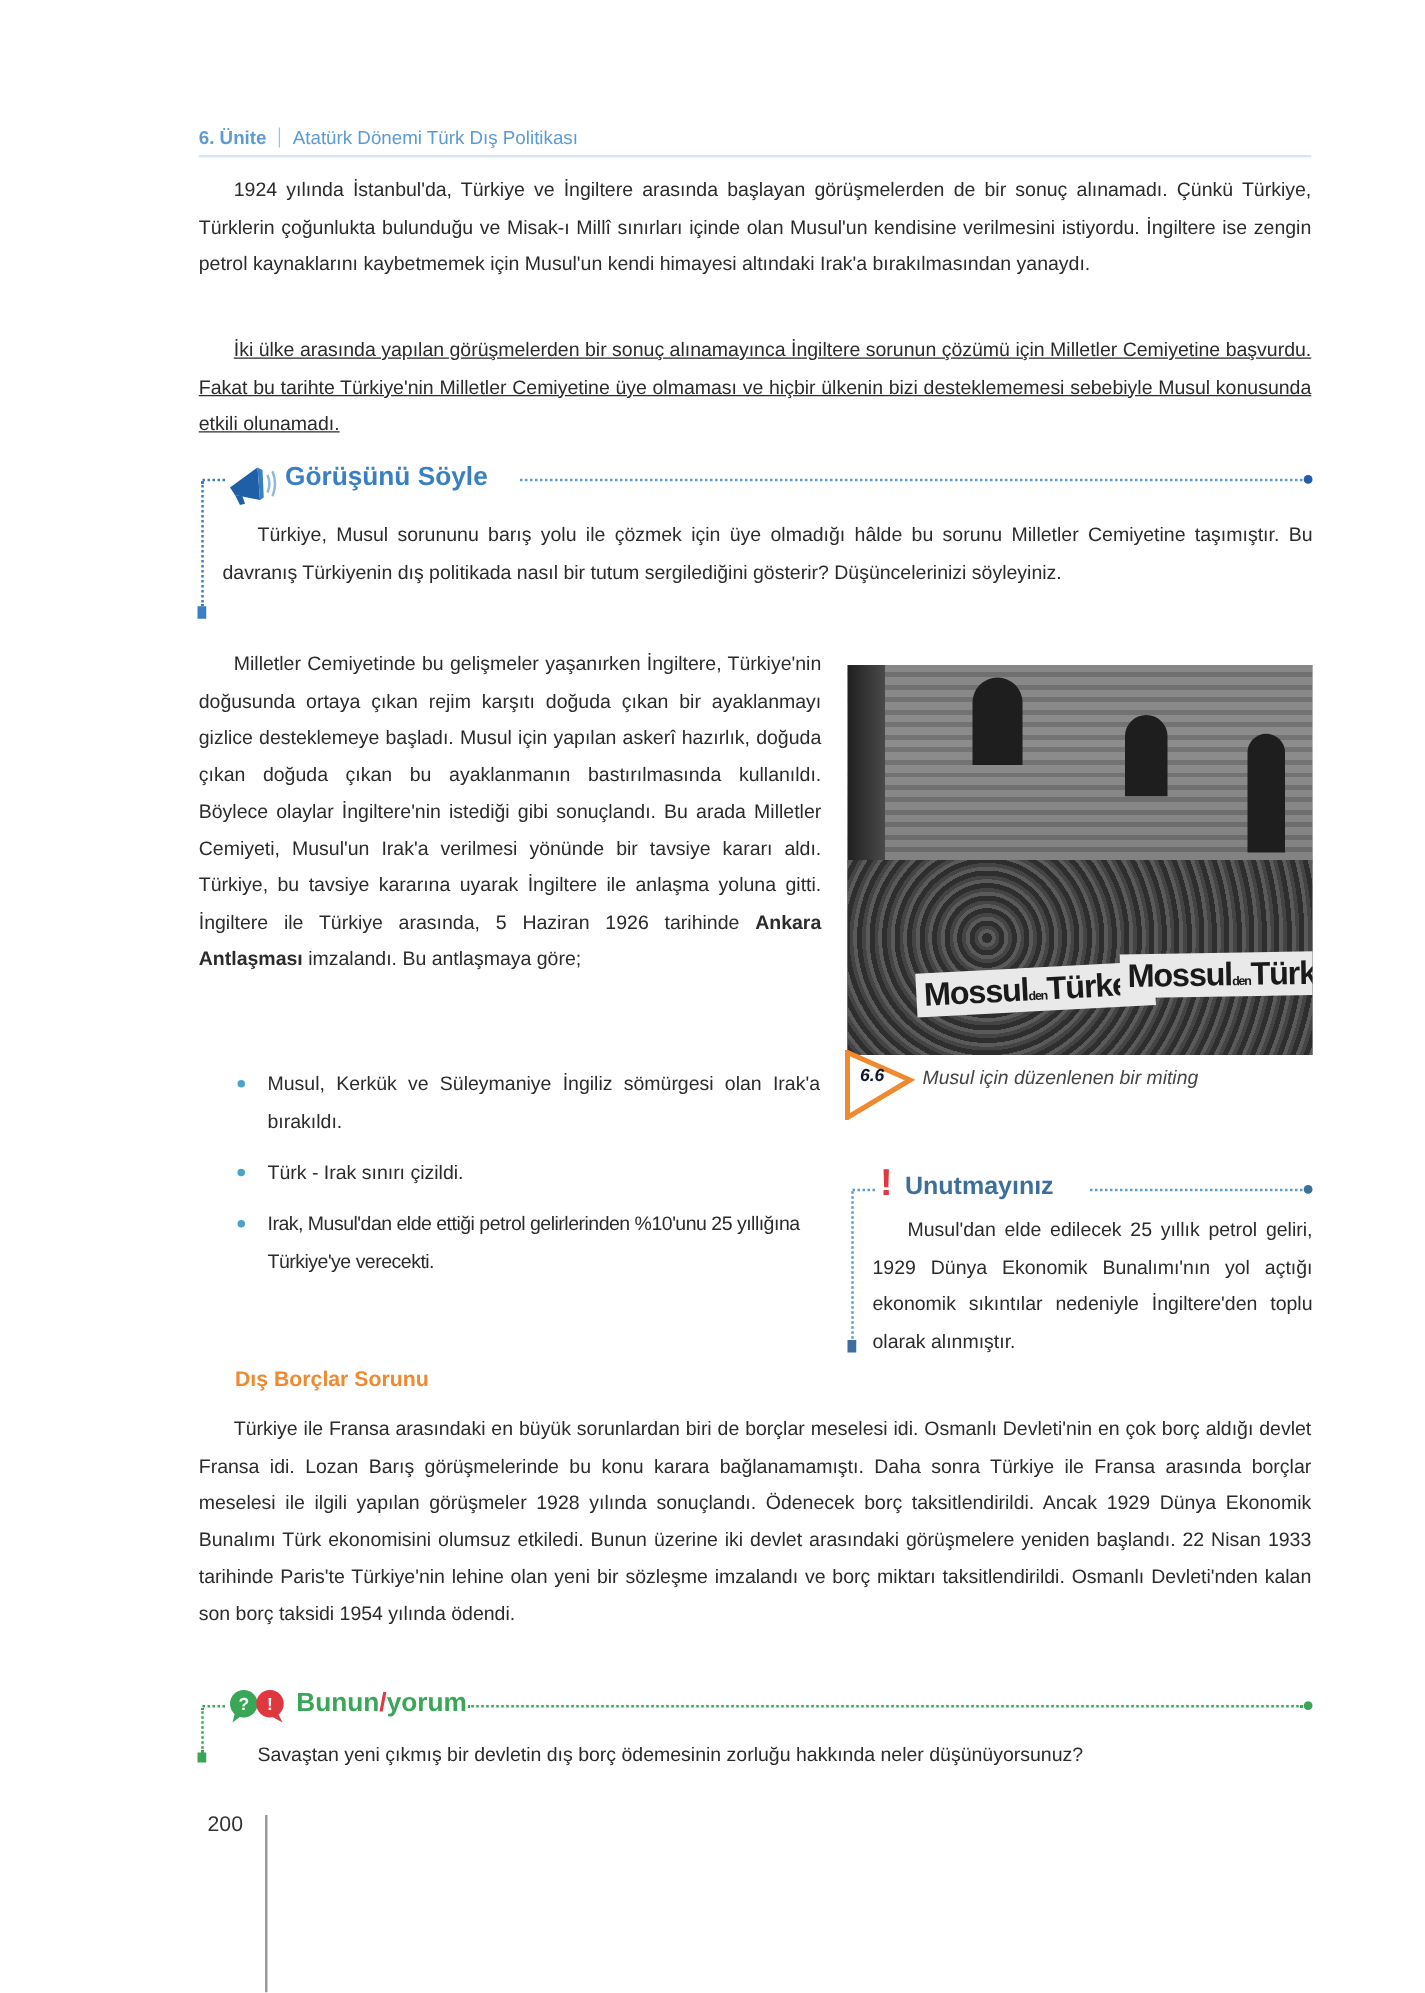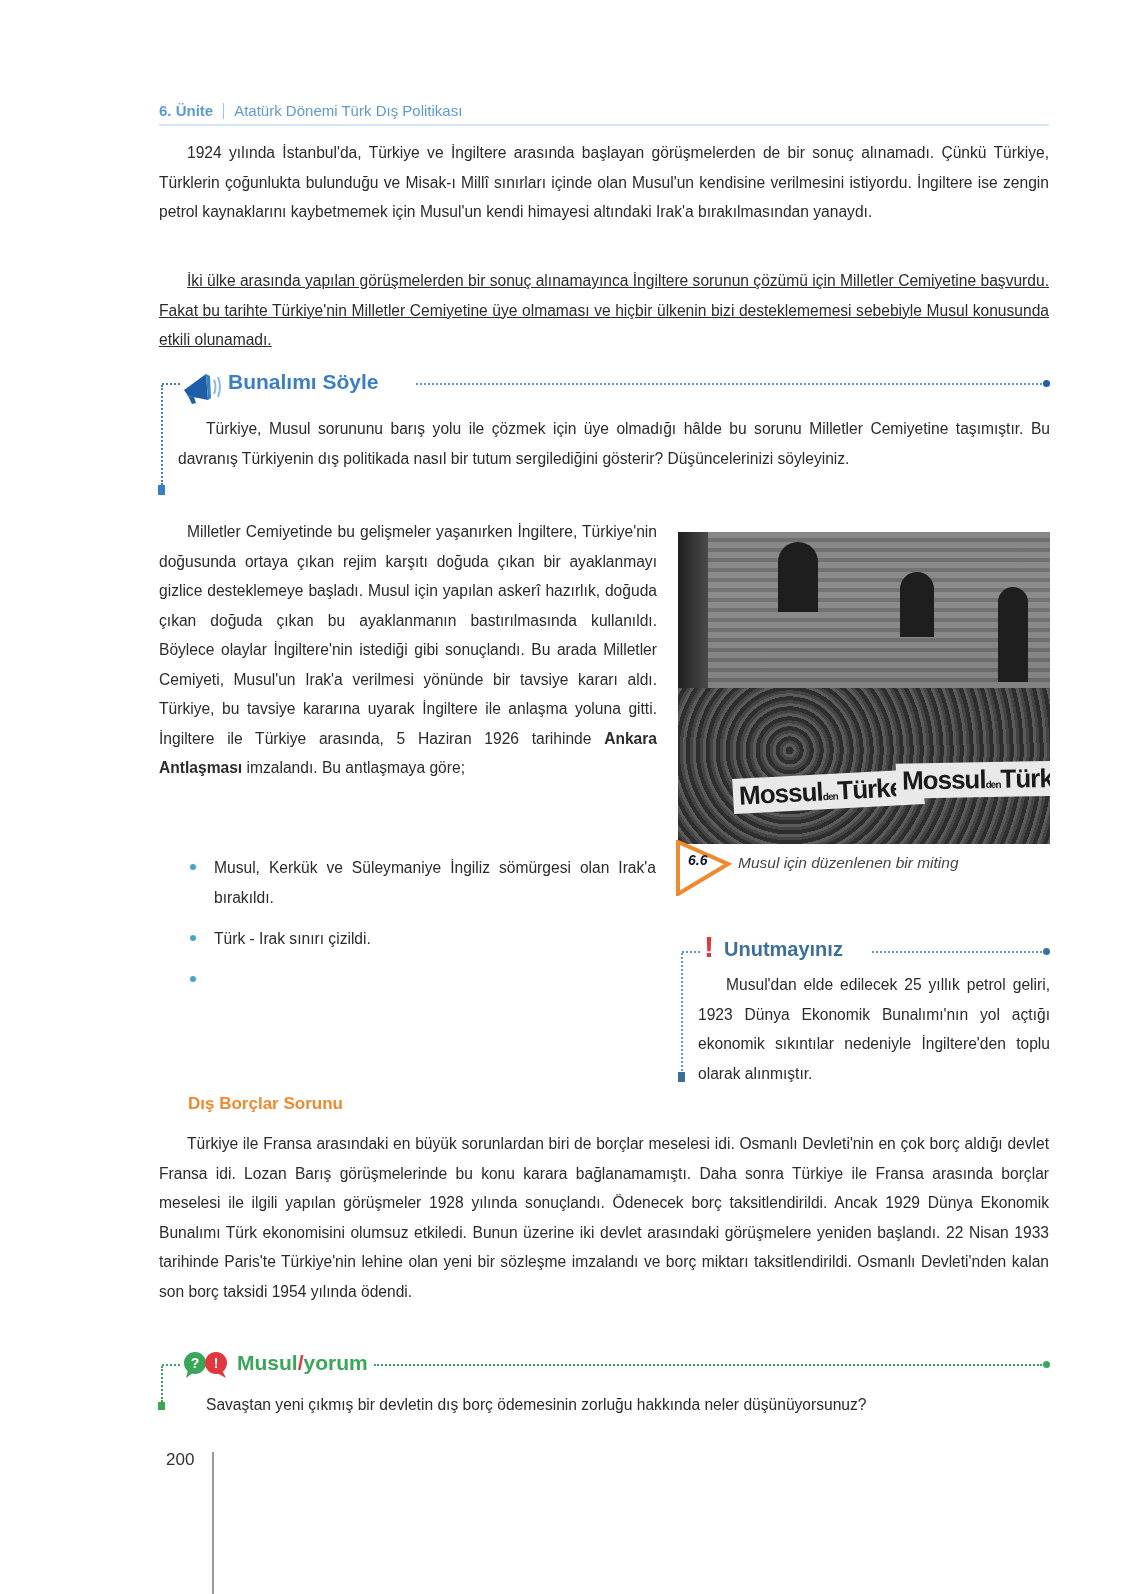--- a/index.html
+++ b/index.html
@@ -69,21 +69,21 @@
   <div class="abs" style="left:114px; top:485px; width:7px; height:10px; background:#3a7fc4;"></div>
   <div class="abs" style="left:136px; top:370px; width:44px; height:34px;">
     <svg width="44" height="34" viewBox="0 0 44 34">
       <path d="M4 20 L26 4 L28 30 L8 26 Z" fill="#1f5fa8"></path>
       <path d="M8 26 L12 34 L16 33 L14 27 Z" fill="#1f5fa8"></path>
       <path d="M26 4 L30 6 L31 28 L28 30 Z" fill="#3a7fc4"></path>
       <path d="M34 10 Q37 17 34 24" stroke="#8cb8e2" stroke-width="2" fill="none"></path>
       <path d="M38 7 Q42 17 38 27" stroke="#8cb8e2" stroke-width="2" fill="none"></path>
     </svg>
   </div>
-  <div class="abs box-title" style="left:184px; top:370px; color:#3a7fc4;">Bunalımı Söyle</div>
+  <div class="abs box-title" style="left:184px; top:370px; color:#3a7fc4;">Görüşünü Söyle</div>
   <div class="abs dots-h" style="left:372px; top:383px; width:626px; border-color:#5c9bd1;"></div>
   <div class="abs end-dot" style="left:999px; top:380px; background:#1f5fa8;"></div>
   <div class="abs para" style="left:134px; top:414px; width:872px;">
     <p><span class="indent"></span><span>Türkiye, Musul sorununu barış yolu ile çözmek için üye olmadığı hâlde bu sorunu Milletler Cemiyetine taşımıştır. Bu davranış Türkiyenin dış politikada nasıl bir tutum sergilediğini gösterir? Düşüncelerinizi söyleyiniz.</span></p>
   </div>
 </div>
 
 <div class="abs para" style="left:115px; top:517px; width:498px;">
   <p><span class="indent"></span><span>Milletler Cemiyetinde bu gelişmeler yaşanırken İngiltere, Türkiye'nin doğusunda ortaya çıkan rejim karşıtı doğuda çıkan bir ayaklanmayı gizlice desteklemeye başladı. Musul için yapılan askerî hazırlık, doğuda çıkan doğuda çıkan bu ayaklanmanın bastırılmasında kullanıldı. Böylece olaylar İngiltere'nin istediği gibi sonuçlandı. Bu arada Milletler Cemiyeti, Musul'un Irak'a verilmesi yönünde bir tavsiye kararı aldı. Türkiye, bu tavsiye kararına uyarak İngiltere ile anlaşma yoluna gitti. İngiltere ile Türkiye arasında, 5 Haziran 1926 tarihinde </span><b>Ankara Antlaşması</b><span> imzalandı. Bu antlaşmaya göre;</span></p>
 </div>
@@ -92,20 +92,21 @@
   <div class="abs bullet" style="left:146px; top:853px; width:466px; padding-left:24px; text-align:justify; box-sizing:border-box;">
     <span class="dot"></span>
     <span>Musul, Kerkük ve Süleymaniye İngiliz sömürgesi olan Irak'a bırakıldı.</span>
   </div>
   <div class="abs bullet" style="left:146px; top:924px; width:466px; padding-left:24px; box-sizing:border-box;">
     <span class="dot"></span>
     <span>Türk - Irak sınırı çizildi.</span>
   </div>
   <div class="abs bullet" style="left:146px; top:965px; width:480px; padding-left:24px; box-sizing:border-box; letter-spacing:-0.4px;">
     <span class="dot"></span>
+    <span>Irak, Musul'dan elde ettiği petrol gelirlerinden %10'unu 25 yıllığına Türkiye'ye verecekti.</span>
   </div>
 </div>
 
 <div class="abs photo">
   <div class="building"></div>
   <div class="window" style="left:100px; top:10px; width:40px; height:70px;"></div>
   <div class="window" style="left:222px; top:40px; width:34px; height:65px;"></div>
   <div class="window" style="left:320px; top:55px; width:30px; height:95px;"></div>
   <div class="pillar" style="left:0; top:0; width:30px; height:312px; background:linear-gradient(90deg,#1f1f1f,#4a4a4a);"></div>
   <div class="crowd"></div>
@@ -126,21 +127,21 @@
 
 <div>
   <div class="abs dots-h" style="left:638px; top:951px; width:18px; border-color:#5c9bd1;"></div>
   <div class="abs dots-v" style="left:637px; top:953px; height:118px; border-color:#5c9bd1;"></div>
   <div class="abs" style="left:634px; top:1072px; width:7px; height:10px; background:#3d6f9c;"></div>
   <div class="abs" style="left:660px; top:932px; font-size:30px; font-weight:bold; color:#e0383e; line-height:30px;">!</div>
   <div class="abs box-title" style="left:680px; top:938px; color:#3d6f9c; font-size:20px;text-align:center;">Unutmayınız</div>
   <div class="abs dots-h" style="left:828px; top:951px; width:170px; border-color:#5c9bd1;"></div>
   <div class="abs end-dot" style="left:999px; top:948px; background:#3d6f9c;"></div>
   <div class="abs para" style="left:654px; top:970px; width:352px;">
-    <p><span class="indent"></span><span>Musul'dan elde edilecek 25 yıllık petrol geliri, 1923 Dünya Ekonomik Bunalımı'nın yol açtığı ekonomik sıkıntılar nedeniyle İngiltere'den toplu olarak alınmıştır.</span></p>
+    <p><span class="indent"></span><span>Musul'dan elde edilecek 25 yıllık petrol geliri, 1929 Dünya Ekonomik Bunalımı'nın yol açtığı ekonomik sıkıntılar nedeniyle İngiltere'den toplu olarak alınmıştır.</span></p>
   </div>
 </div>
 
 <div class="abs subhead">Dış Borçlar Sorunu</div>
 <div class="abs para" style="left:115px; top:1129px; width:890px;">
   <p><span class="indent"></span><span>Türkiye ile Fransa arasındaki en büyük sorunlardan biri de borçlar meselesi idi. Osmanlı Devleti'nin en çok borç aldığı devlet Fransa idi. Lozan Barış görüşmelerinde bu konu karara bağlanamamıştı. Daha sonra Türkiye ile Fransa arasında borçlar meselesi ile ilgili yapılan görüşmeler 1928 yılında sonuçlandı. Ödenecek borç taksitlendirildi. Ancak 1929 Dünya Ekonomik Bunalımı Türk ekonomisini olumsuz etkiledi. Bunun üzerine iki devlet arasındaki görüşmelere yeniden başlandı. 22 Nisan 1933 tarihinde Paris'te Türkiye'nin lehine olan yeni bir sözleşme imzalandı ve borç miktarı taksitlendirildi. Osmanlı Devleti'nden kalan son borç taksidi 1954 yılında ödendi.</span></p>
 </div>
 
 <div>
   <div class="abs dots-h" style="left:118px; top:1364px; width:18px; border-color:#3aa657;"></div>
@@ -149,20 +150,20 @@
   <div class="abs" style="left:138px; top:1350px; width:50px; height:30px;">
     <svg width="50" height="30" viewBox="0 0 50 30">
       <circle cx="13" cy="13" r="11" fill="#3aa657"></circle>
       <path d="M6 20 L4 28 L12 22 Z" fill="#3aa657"></path>
       <text x="13" y="18" font-size="14" font-weight="bold" fill="#fff" text-anchor="middle" font-family="Liberation Sans, sans-serif">?</text>
       <circle cx="34" cy="13" r="11" fill="#e0383e"></circle>
       <path d="M40 20 L44 28 L35 23 Z" fill="#e0383e"></path>
       <text x="34" y="18" font-size="14" font-weight="bold" fill="#fff" text-anchor="middle" font-family="Liberation Sans, sans-serif">!</text>
     </svg>
   </div>
-  <div class="abs box-title" style="left:193px; top:1351px; color:#3aa657;"><span>Musul</span><span style="color:#e0383e;">/</span><span>yorum</span></div>
+  <div class="abs box-title" style="left:193px; top:1351px; color:#3aa657;"><span>Bunun</span><span style="color:#e0383e;">/</span><span>yorum</span></div>
   <div class="abs dots-h" style="left:330px; top:1364px; width:668px; border-color:#3aa657;"></div>
   <div class="abs end-dot" style="left:999px; top:1361px; background:#3aa657;"></div>
   <div class="abs para" style="left:162px; top:1390px; width:850px; white-space:nowrap;">Savaştan yeni çıkmış bir devletin dış borç ödemesinin zorluğu hakkında neler düşünüyorsunuz?</div>
 </div>
 
 <div class="abs page-no">200</div>
 <div class="abs page-rule"></div>
 
 </body></html>

